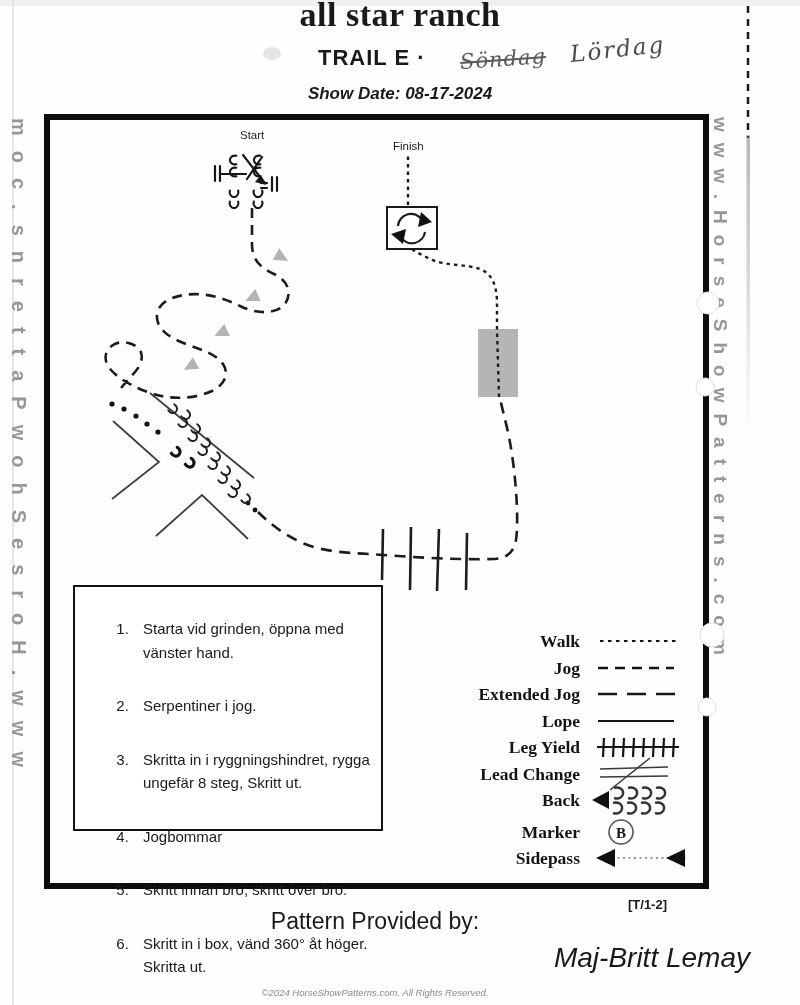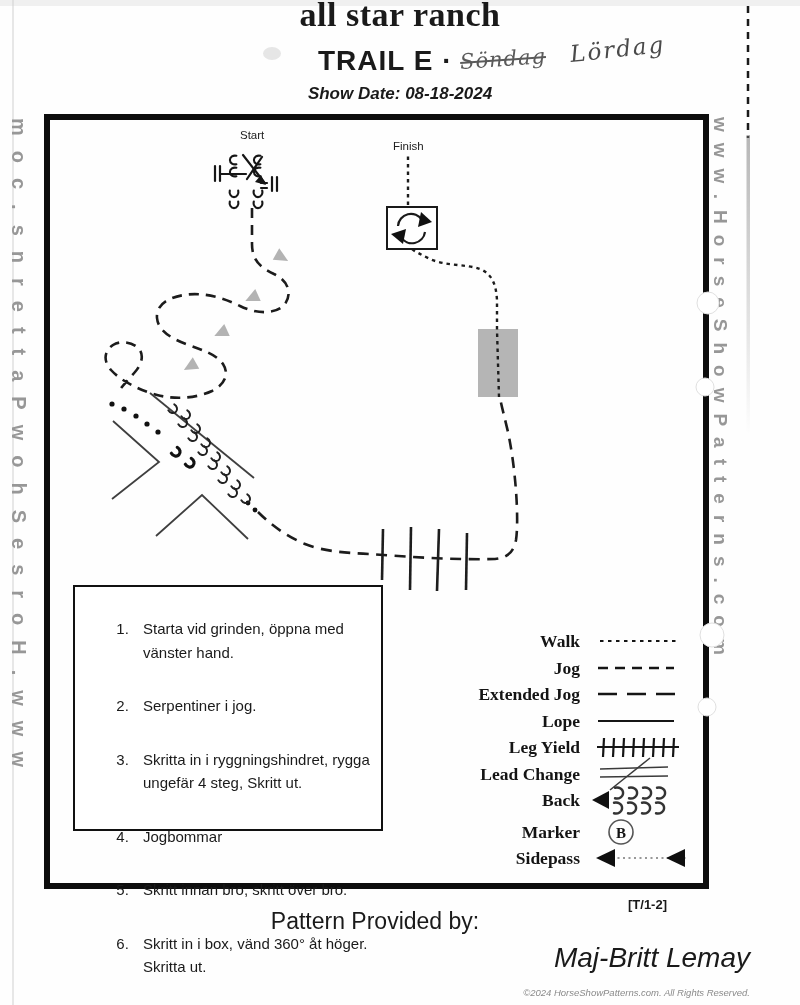--- a/index.html
+++ b/index.html
@@ -5,21 +5,21 @@
   html,body{margin:0;padding:0;background:#fff;}
   #page{position:relative;width:800px;height:1005px;background:#fefefe;overflow:hidden;
         font-family:"Liberation Sans",sans-serif;color:#1a1a1a;}
   .abs{position:absolute;}
   
   .scan-top-band{left:0;top:0;width:800px;height:6px;background:#ececec;opacity:.8;z-index:0;}
   .scan-left-line{left:12px;top:0;width:1.5px;height:1005px;background:#d4d4d4;opacity:.55;z-index:0;}
   
   .title{left:23px;top:-4px;width:754px;text-align:center;
          font-family:"Liberation Serif",serif;font-weight:bold;font-size:34px;letter-spacing:.5px;z-index:3;}
-  .trail{left:318px;top:45px;font-weight:bold;font-size:28px;letter-spacing:1px;z-index:3;}
+  .trail{left:318px;top:45px;font-weight:bold;font-size:22px;letter-spacing:1px;z-index:3;}
   .hand{font-family:"DejaVu Serif",serif;font-style:italic;z-index:3;}
   .hand-crossed{left:460px;top:47px;font-size:21px;color:#5a5a5a;transform:rotate(-4deg);
                 text-decoration:line-through;text-decoration-thickness:1.5px;letter-spacing:1px;}
   .hand-day{left:570px;top:36px;font-size:23px;color:#4a4a4a;transform:rotate(-6deg);letter-spacing:2px;}
   .showdate{left:22px;top:84px;width:756px;text-align:center;font-style:italic;font-weight:bold;font-size:17px;z-index:3;}
   .smudge{left:263px;top:47px;width:18px;height:13px;background:#dcdcdc;border-radius:50%;opacity:.7;z-index:2;}
   
   .wm{writing-mode:vertical-rl;color:var(--c-watermark_gray,#979797);font-weight:600;z-index:1;white-space:nowrap;}
   .wm-left{left:7px;top:118px;font-size:20px;letter-spacing:15px;}
   .wm-right{left:709px;top:117px;font-size:19px;letter-spacing:11px;}
@@ -27,37 +27,37 @@
   svg.course{left:0;top:0;z-index:2;}
   
   .instr{left:73px;top:585px;width:310px;height:246px;background:#fff;border:2.5px solid #111;
          box-sizing:border-box;z-index:3;font-size:15px;line-height:23.5px;}
   .instr ol{margin:7px 0 0 0;padding:0 6px 0 58px;}
   .instr li{padding-left:10px;margin-top:30px;}
   
   .patternref{left:628px;top:897px;width:92px;text-align:left;font-weight:bold;font-size:13px;z-index:3;}
   .providedby{left:0px;top:908px;width:750px;text-align:center;font-weight:normal;font-size:23px;z-index:3;}
   .provider{left:0px;top:942px;width:750px;text-align:right;font-style:italic;font-size:28px;z-index:3;}
-  .copyright{left:0px;top:987px;width:750px;text-align:right;font-style:italic;font-size:9.5px;
+  .copyright{left:0px;top:987px;width:750px;text-align:center;font-style:italic;font-size:9.5px;
              color:#8a8a8a;z-index:3;}
 </style>
 </head>
 <body>
 
 <div id="page">
 
   <div class="abs scan-top-band"></div>
   <div class="abs scan-left-line"></div>
 
   <div class="abs title">all star ranch</div>
   <div class="abs smudge"></div>
   <div class="abs trail">TRAIL E ·</div>
   <div class="abs hand hand-crossed">Söndag</div>
   <div class="abs hand hand-day">Lördag</div>
-  <div class="abs showdate">Show Date: 08-18-2024</div>
+  <div class="abs showdate">Show Date: 08-17-2024</div>
 
   <div class="abs wm wm-left">moc.snrettaPwohSesroH.www</div>
   <div class="abs wm wm-right">www.HorseShowPatterns.com</div>
 
   <svg class="abs course" width="800" height="1005" viewBox="0 0 800 1005">
     <defs>
       <path id="hoof" d="M -4.2,-2.4 A 4.4,5 0 1 0 4.2,-2.4" stroke-linecap="round"></path>
       <linearGradient id="fade" x1="0" y1="0" x2="0" y2="1">
         <stop offset="0" stop-color="#6f6f6f"></stop>
           <stop offset="1" stop-color="#6f6f6f" stop-opacity="0"></stop>
@@ -237,21 +237,21 @@
     <g>
       <line x1="748" y1="6" x2="748" y2="138" stroke="#1a1a1a" stroke-width="2.5" stroke-dasharray="7,6"></line>
       <rect x="746.5" y="135" width="3.5" height="300" fill="url(#fade)" opacity="0.5"></rect>
     </g>
   </svg>
 
   <div class="abs instr">
     <ol>
       <li>Starta vid grinden, öppna med vänster hand.</li>
       <li>Serpentiner i jog.</li>
-      <li>Skritta in i ryggningshindret, rygga ungefär 4 steg, Skritt ut.</li>
+      <li>Skritta in i ryggningshindret, rygga ungefär 8 steg, Skritt ut.</li>
       <li>Jogbommar</li>
       <li>Skritt innan bro, skritt över bro.</li>
       <li>Skritt in i box, vänd 360° åt höger. Skritta ut.</li>
     </ol>
   </div>
 
   <div class="abs patternref">[T/1-2]</div>
   <div class="abs providedby">Pattern Provided by:</div>
   <div class="abs provider">Maj-Britt Lemay</div>
   <div class="abs copyright">©2024 HorseShowPatterns.com. All Rights Reserved.</div>

